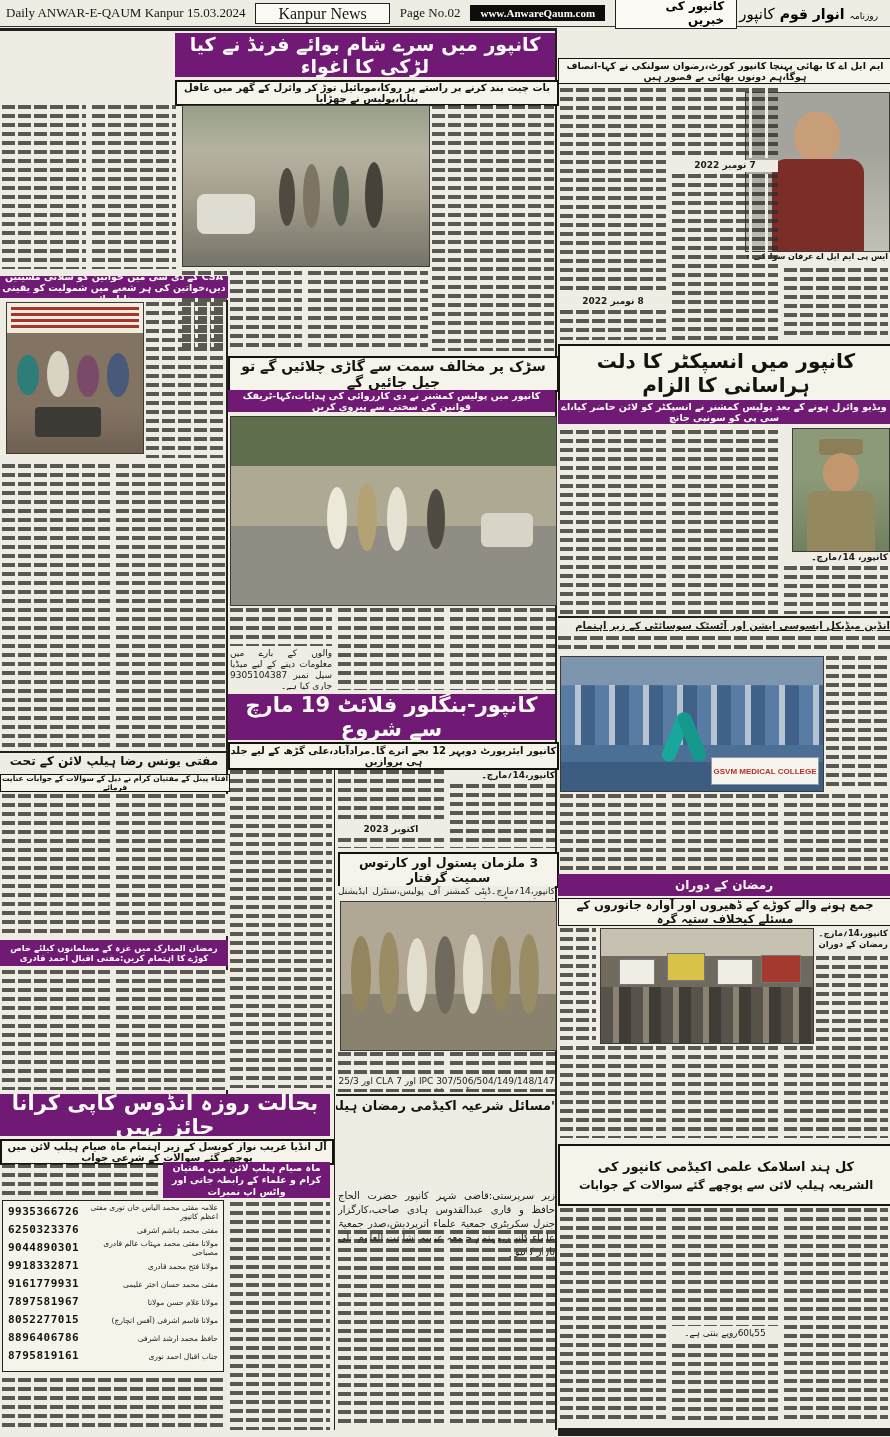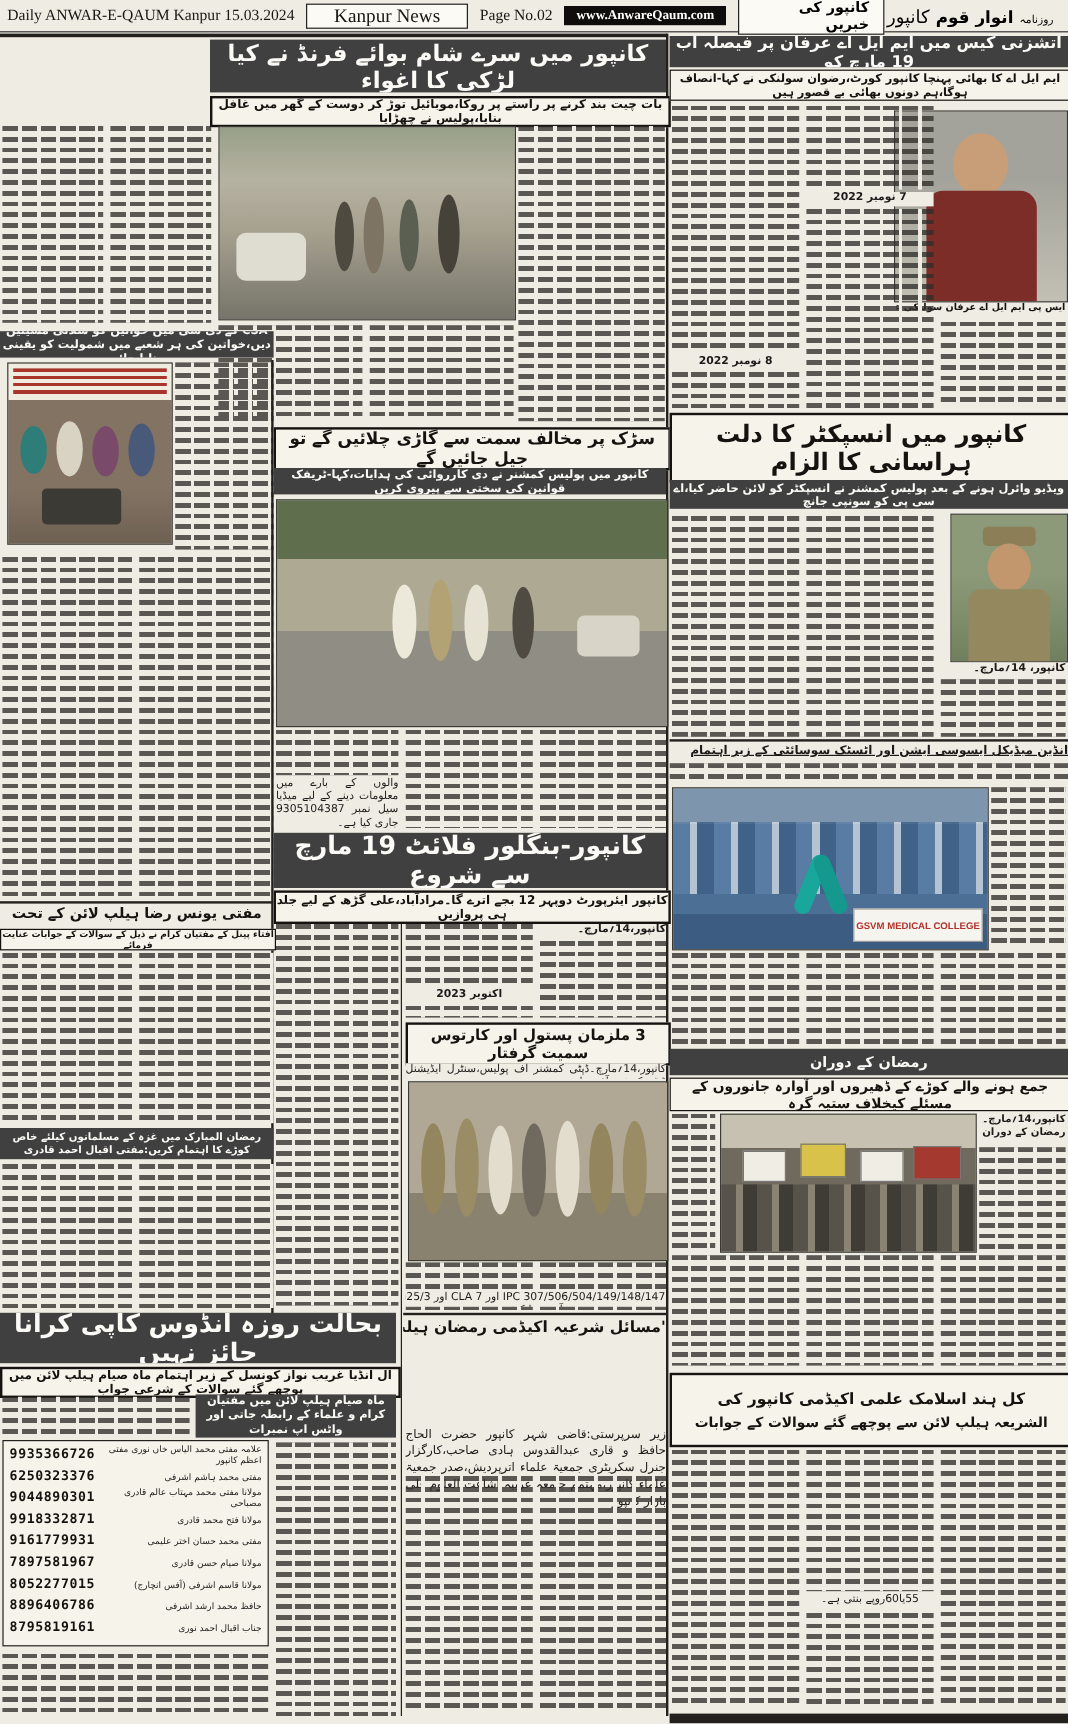--- a/index.html
+++ b/index.html
@@ -6,21 +6,21 @@
   #page{position:relative;width:890px;height:1437px;background:#efece3;margin:0 auto;overflow:hidden;
         font-family:"DejaVu Sans",sans-serif;}
   .ab{position:absolute;}
   
   .txt{background:
      repeating-linear-gradient(90deg, rgba(239,236,227,0) 0 13px, #efece3 13px 16px),
      repeating-linear-gradient(180deg, rgba(48,46,42,.78) 0 4px, rgba(0,0,0,0) 4px 9px);}
   .bd{font:9px/11px "DejaVu Sans",sans-serif;direction:rtl;text-align:justify;color:#1c1b19;overflow:hidden;}
   .b{font-weight:bold;}
   .frag{background:#efece3;}
-  .hlb{background:#404040;color:#fbfaf6;display:flex;align-items:center;justify-content:center;
+  .hlb{background:#701a75;color:#fbfaf6;display:flex;align-items:center;justify-content:center;
        font-weight:bold;direction:rtl;text-align:center;overflow:hidden;}
   .box{border:2px solid #14130f;background:#f6f3ea;display:flex;align-items:center;justify-content:center;
        font-weight:bold;direction:rtl;text-align:center;color:#14130f;overflow:hidden;flex-direction:column;}
   .ph{border:1px solid #3c3a35;overflow:hidden;}
   .bl{position:absolute;border-radius:50%;}
   .vr{background:#23211d;}
   .hr{background:#23211d;}
   
   #hdr{position:absolute;left:0;top:0;width:890px;height:27px;display:flex;align-items:center;
        padding:0 6px;box-sizing:border-box;border-bottom:1px solid #333;}
@@ -49,21 +49,21 @@
     <span style="direction:rtl;white-space:nowrap;margin-right:6px;margin-left:2px;">
       <span style="font-size:9px;">روزنامہ</span>
       <span style="font-size:14px;font-weight:bold;">انوار قوم</span>
       <span style="font-size:15px;">کانپور</span>
     </span>
   </div>
   <div class="ab hr" style="left:0;top:28px;width:556px;height:3px;"></div>
   <div class="ab vr" style="left:555px;top:28px;width:2px;height:1402px;"></div>
 
   <div class="ab hlb" style="left:175px;top:33px;width:380px;height:44px;font-size:19px;">کانپور میں سرے شام بوائے فرنڈ نے کیا لڑکی کا اغواء</div>
-  <div class="ab box" style="left:175px;top:80px;width:380px;height:22px;font-size:10px;">بات چیت بند کرنے پر راستے پر روکا،موبائیل توڑ کر دوست کے گھر میں غافل بنایا،پولیس نے چھڑایا</div>
+  <div class="ab box" style="left:175px;top:80px;width:380px;height:22px;font-size:10px;">بات چیت بند کرنے پر راستے پر روکا،موبائیل توڑ کر وائرل کے گھر میں غافل بنایا،پولیس نے چھڑایا</div>
 
   <div class="ab ph" style="left:182px;top:105px;width:246px;height:160px;background:linear-gradient(180deg,#97a089 0%,#b6b2a1 28%,#a59f8e 55%,#76746a 100%);">
     <i class="bl" style="left:14px;top:88px;width:58px;height:40px;background:#dfdcd2;border-radius:8px;"></i>
     <i class="bl" style="left:96px;top:62px;width:16px;height:58px;background:#4e4a40;"></i>
     <i class="bl" style="left:120px;top:58px;width:17px;height:64px;background:#7d7463;"></i>
     <i class="bl" style="left:150px;top:60px;width:16px;height:60px;background:#5a5f52;"></i>
     <i class="bl" style="left:182px;top:56px;width:18px;height:66px;background:#46423a;"></i>
   </div>
 
   <div class="ab txt" style="left:2px;top:105px;width:84px;height:164px;"></div>
@@ -118,21 +118,21 @@
     <div class="crow">
         <span class="cphone">9918332871</span>
         <span class="cname">مولانا فتح محمد قادری</span>
       </div>
     <div class="crow">
         <span class="cphone">9161779931</span>
         <span class="cname">مفتی محمد حسان اختر علیمی</span>
       </div>
     <div class="crow">
         <span class="cphone">7897581967</span>
-        <span class="cname">مولانا صیام حسن قادری</span>
+        <span class="cname">مولانا غلام حسن مولانا</span>
       </div>
     <div class="crow">
         <span class="cphone">8052277015</span>
         <span class="cname">مولانا قاسم اشرفی (آفس انچارج)</span>
       </div>
     <div class="crow">
         <span class="cphone">8896406786</span>
         <span class="cname">حافظ محمد ارشد اشرفی</span>
       </div>
     <div class="crow">
@@ -181,21 +181,20 @@
   <div class="ab txt" style="left:338px;top:1052px;width:106px;height:40px;"></div>
   <div class="ab txt" style="left:450px;top:1052px;width:105px;height:40px;"></div>
   <div class="ab bd frag" style="left:338px;top:1076px;width:217px;height:13px;text-align:center;direction:rtl;">IPC 307/506/504/149/148/147 اور CLA 7 اور 25/3 آرمس ایکٹ</div>
 
   <div class="ab hr" style="left:336px;top:1094px;width:219px;height:1.5px;"></div>
   <div class="ab cap" style="left:336px;top:1098px;width:219px;height:24px;font-size:13px;">'مسائل شرعیہ اکیڈمی رمضان ہیلپ لائن'</div>
   <div class="ab bd" style="left:338px;top:1189px;width:217px;height:100px;font-size:10px;line-height:14px;">زیر سرپرستی:قاضی شہر کانپور حضرت الحاج حافظ و قاری عبدالقدوس ہادی صاحب،کارگزار جنرل سکریٹری جمعیۃ علماء اترپردیش،صدر جمعیۃ علماء کانپور،مہتمم جامعہ عربیہ اشاعت العلوم قلی بازار کانپور</div>
   <div class="ab txt" style="left:338px;top:1230px;width:106px;height:198px;"></div>
   <div class="ab txt" style="left:450px;top:1230px;width:105px;height:198px;"></div>
 
-  <div class="ab hlb" style="left:558px;top:30px;width:332px;height:26px;font-size:13.5px;">آتشزنی کیس میں ایم ایل اے عرفان پر فیصلہ اب 19 مارچ کو</div>
   <div class="ab box" style="left:558px;top:58px;width:332px;height:24px;font-size:9.5px;border-width:1.5px;">ایم ایل اے کا بھائی پہنچا کانپور کورٹ،رضوان سولنکی نے کہا-انصاف ہوگا،ہم دونوں بھائی بے قصور ہیں</div>
 
   <div class="ab ph" style="left:745px;top:92px;width:143px;height:158px;background:linear-gradient(180deg,#a3a39b 0 35%,#c2c0b4 100%);">
     <i class="bl" style="left:48px;top:18px;width:46px;height:52px;background:#c79e78;"></i>
     <i style="position:absolute;left:26px;top:66px;width:92px;height:92px;background:#7c2d28;border-radius:14px 14px 0 0;"></i>
   </div>
   <div class="ab cap" style="left:747px;top:252px;width:141px;height:13px;font-size:8px;">ایس پی ایم ایل اے عرفان سولنکی عدالت میں اس دوران</div>
 
   <div class="ab txt" style="left:560px;top:88px;width:106px;height:206px;"></div>
   <div class="ab bd b frag" style="left:560px;top:296px;width:106px;height:12px;text-align:center;">8 نومبر 2022</div>

